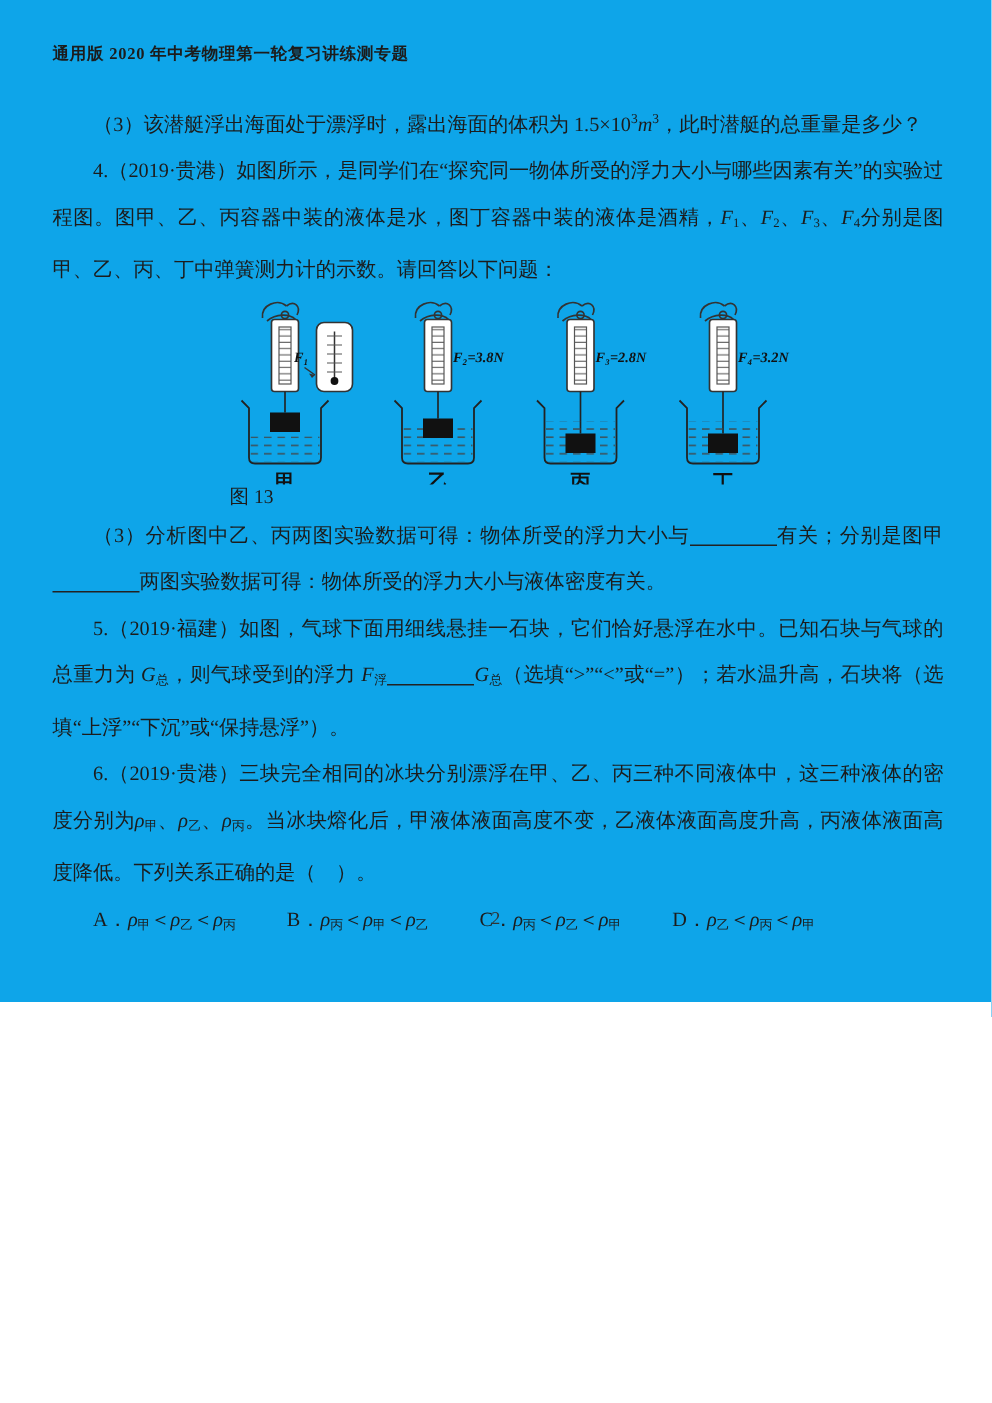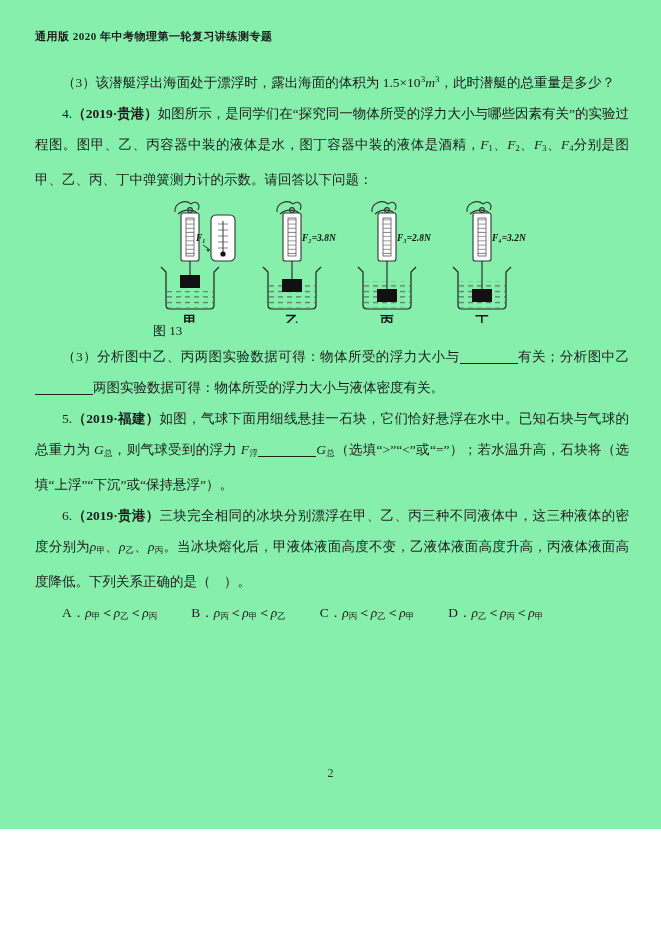--- a/index.html
+++ b/index.html
@@ -1,37 +1,37 @@
 <!DOCTYPE html>
 <html><head>
 <meta charset="utf-8">
 <style>
   * { margin:0; padding:0; box-sizing:border-box; }
   html,body { background:#ffffff; }
   .page {
     position:relative;
-    width:661px; height:829px;
-    background:#86efac;
+    width:661px; height:668px;
+    background:#0ea5e9;
     font-family:"Liberation Serif","DejaVu Serif",serif;
     color:#1c1c1c;
     overflow:hidden;
   }
   .header {
     padding:28px 35px 0 35px;
     font-size:11px; line-height:16px; font-weight:bold;
     letter-spacing:0.5px;
   }
   .content {
     padding:20px 32px 0 35px;
     font-size:13.5px; line-height:31px;
     text-align:justify;
   }
   p.para { text-indent:2em; }
   .seg-t  {}
-  .seg-b  { font-weight:bold; }
+  .seg-b  { font-weight:normal; }
   .seg-i  { font-style:italic; }
   .seg-sub { font-size:8.5px; vertical-align:-2px; }
   .seg-sup { font-size:9px;  vertical-align:5px; }
   .seg-blank {
     display:inline-block; height:13px; vertical-align:-3px;
     border-bottom:1px solid #222;
   }
   .seg-gap { display:inline-block; }
   .figure13-wrap { margin:2px 0 2px 118px; width:404px; }
   .figure10-wrap { margin:2px 0 2px 248px; width:120px; }
@@ -157,21 +157,21 @@
           <line x1="23" y1="60" x2="23" y2="88" stroke="#222" stroke-width="1.1"></line>
           <path d="M-6,66 L-1,71 L-1,104 Q-1,108 3,108 L43,108 Q47,108 47,104 L47,71 L52,66" fill="none" stroke="#222" stroke-width="1.2"></path>
           <rect x="0" y="80" width="46" height="26.5" fill="url(#wpat)"></rect>
           <rect x="13" y="88" width="20" height="13" fill="#111"></rect>
           <text x="23" y="124" text-anchor="middle" class="group-label">丁</text>
         </g>
       </svg>
       <div class="fig-caption">图 13</div>
     </div>
 
-    <p class="para"><span class="seg-t">（3）分析图中乙、丙两图实验数据可得：物体所受的浮力大小与</span><span class="seg-blank" style="width: 58px;"></span><span class="seg-t">有关；分析图中乙</span><span class="seg-blank" style="width: 58px;"></span><span class="seg-t">两图实验数据可得：物体所受的浮力大小与液体密度有关。</span></p>
+    <p class="para"><span class="seg-t">（3）分析图中乙、丙两图实验数据可得：物体所受的浮力大小与</span><span class="seg-blank" style="width: 58px;"></span><span class="seg-t">有关；分别是图甲</span><span class="seg-blank" style="width: 58px;"></span><span class="seg-t">两图实验数据可得：物体所受的浮力大小与液体密度有关。</span></p>
     <p class="para"><span class="seg-t">5.</span><span class="seg-b">（2019·福建）</span><span class="seg-t">如图，气球下面用细线悬挂一石块，它们恰好悬浮在水中。已知石块与气球的总重力为 </span><span class="seg-i">G</span><span class="seg-sub">总</span><span class="seg-t">，则气球受到的浮力 </span><span class="seg-i">F</span><span class="seg-sub">浮</span><span class="seg-blank" style="width: 58px;"></span><span class="seg-i">G</span><span class="seg-sub">总</span><span class="seg-t">（选填“&gt;”“&lt;”或“=”）；若水温升高，石块将（选填“上浮”“下沉”或“保持悬浮”）。</span></p>
 
 
     <p class="para"><span class="seg-t">6.</span><span class="seg-b">（2019·贵港）</span><span class="seg-t">三块完全相同的冰块分别漂浮在甲、乙、丙三种不同液体中，这三种液体的密度分别为</span><span class="seg-i">ρ</span><span class="seg-sub">甲</span><span class="seg-t">、</span><span class="seg-i">ρ</span><span class="seg-sub">乙</span><span class="seg-t">、</span><span class="seg-i">ρ</span><span class="seg-sub">丙</span><span class="seg-t">。当冰块熔化后，甲液体液面高度不变，乙液体液面高度升高，丙液体液面高度降低。下列关系正确的是（　）。</span></p>
     <p class="para"><span class="seg-t">A．</span><span class="seg-i">ρ</span><span class="seg-sub">甲</span><span class="seg-t">＜</span><span class="seg-i">ρ</span><span class="seg-sub">乙</span><span class="seg-t">＜</span><span class="seg-i">ρ</span><span class="seg-sub">丙</span><span class="seg-gap" style="width: 34px;"></span><span class="seg-t">B．</span><span class="seg-i">ρ</span><span class="seg-sub">丙</span><span class="seg-t">＜</span><span class="seg-i">ρ</span><span class="seg-sub">甲</span><span class="seg-t">＜</span><span class="seg-i">ρ</span><span class="seg-sub">乙</span><span class="seg-gap" style="width: 34px;"></span><span class="seg-t">C．</span><span class="seg-i">ρ</span><span class="seg-sub">丙</span><span class="seg-t">＜</span><span class="seg-i">ρ</span><span class="seg-sub">乙</span><span class="seg-t">＜</span><span class="seg-i">ρ</span><span class="seg-sub">甲</span><span class="seg-gap" style="width: 34px;"></span><span class="seg-t">D．</span><span class="seg-i">ρ</span><span class="seg-sub">乙</span><span class="seg-t">＜</span><span class="seg-i">ρ</span><span class="seg-sub">丙</span><span class="seg-t">＜</span><span class="seg-i">ρ</span><span class="seg-sub">甲</span></p>
 
   </div>
 
   <div class="page-num">2</div>
 

